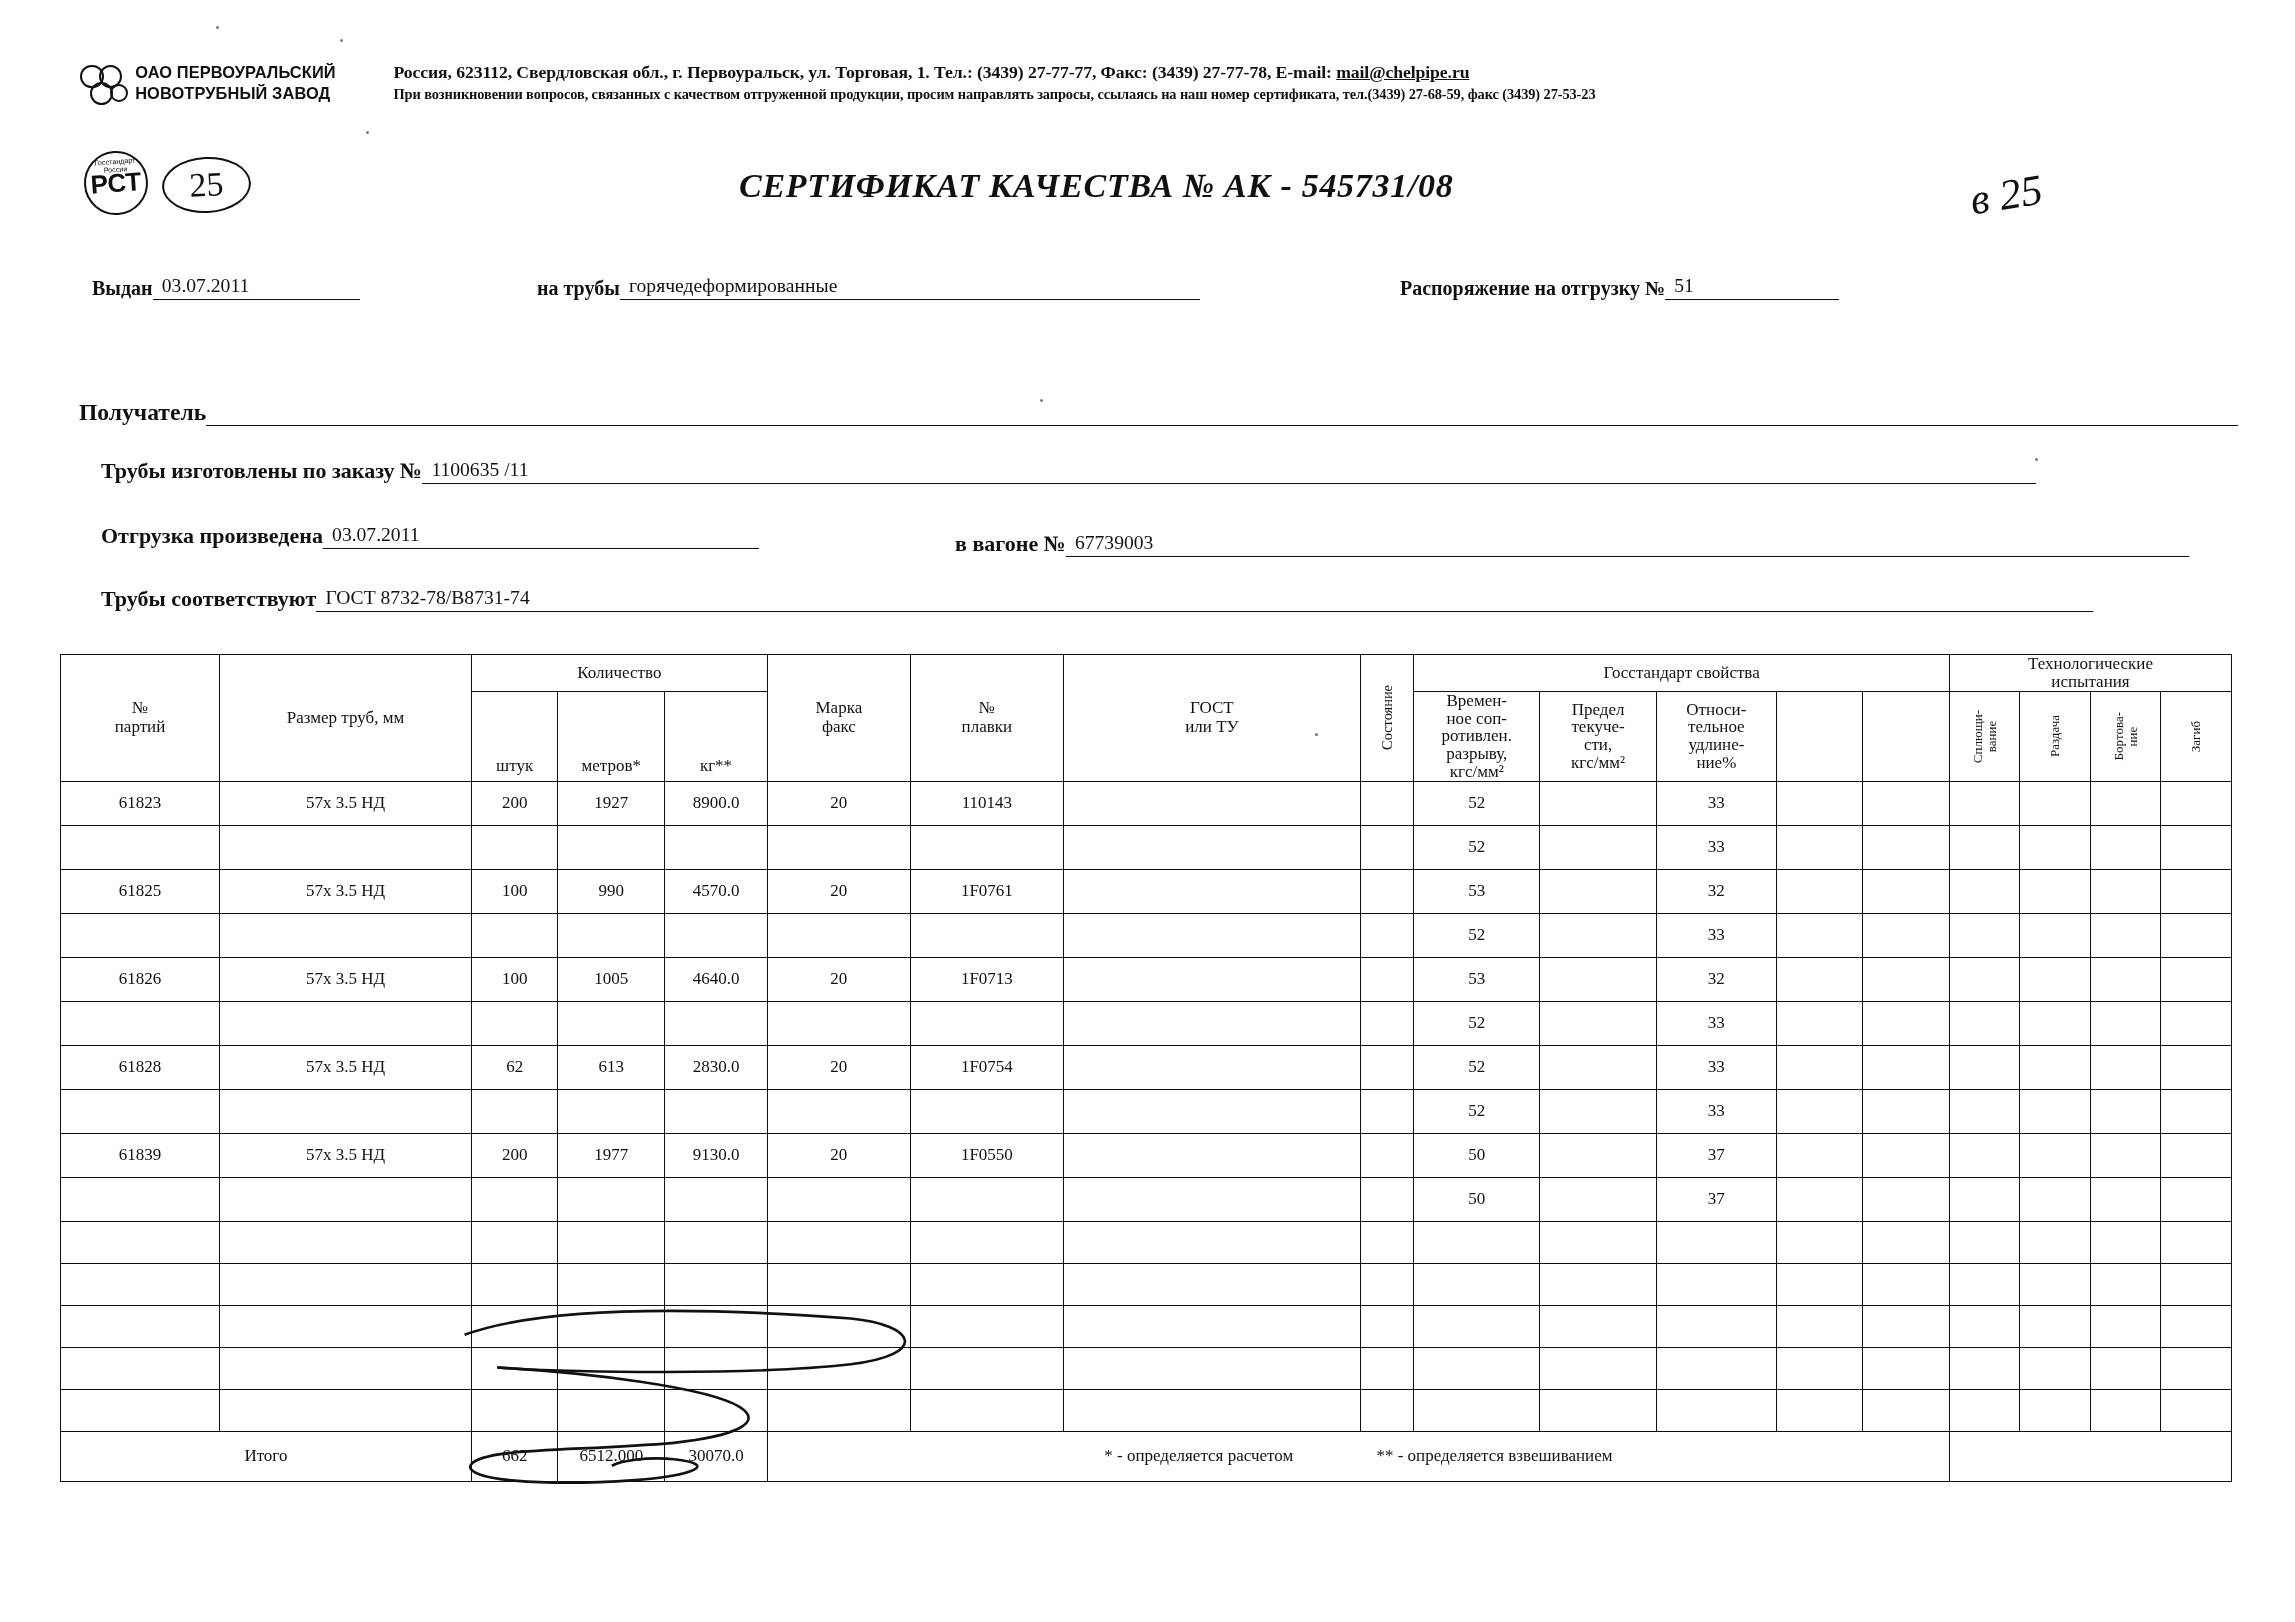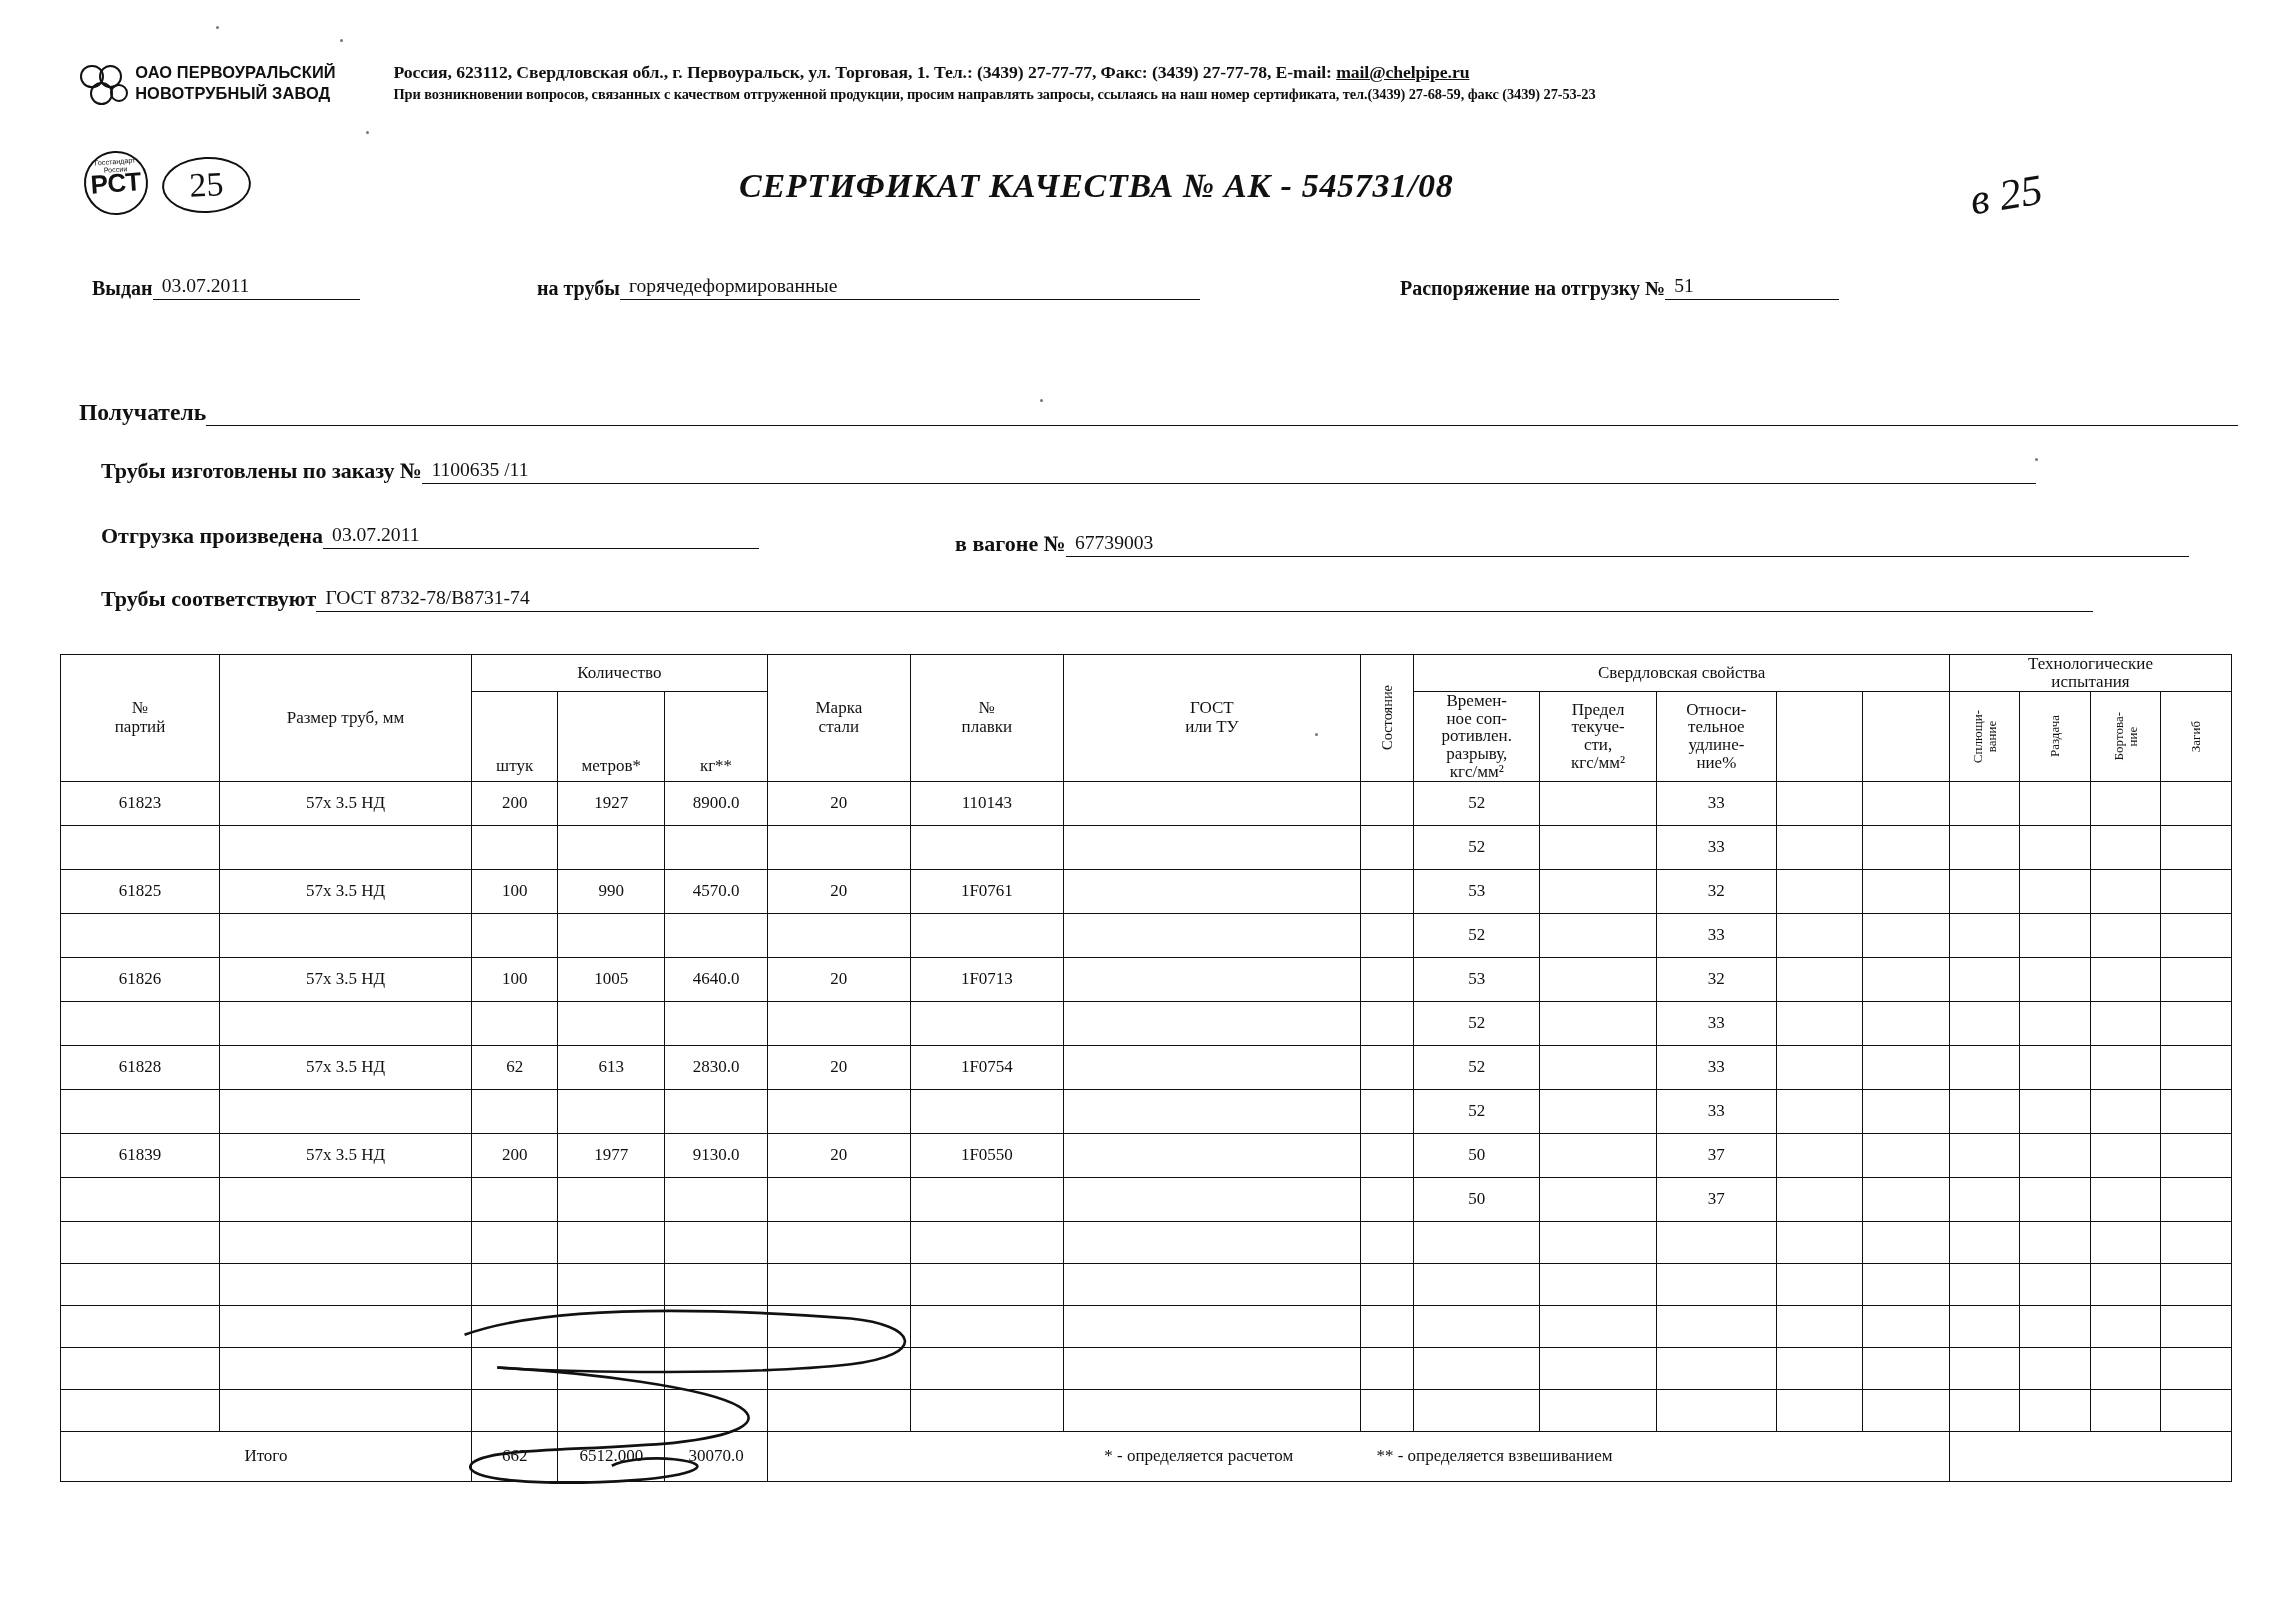--- a/index.html
+++ b/index.html
@@ -326,34 +326,34 @@
     <thead>
       <tr>
         <td class="part hdr-mid" rowspan="3">
           <div>№</div>
           <div>партий</div>
         </td>
         <td class="size hdr-mid" rowspan="3">Размер труб, мм</td>
         <td colspan="3" class="hdr-mid" style="height:33px">Количество</td>
         <td class="mark hdr-mid" rowspan="3">
           <div>Марка</div>
-          <div>стали</div>
+          <div>факс</div>
         </td>
         <td class="heat hdr-mid" rowspan="3">
           <div>№</div>
           <div>плавки</div>
         </td>
         <td class="gost hdr-mid" rowspan="3">
           <div>ГОСТ</div>
           <div>или ТУ</div>
         </td>
         <td class="state" rowspan="3">
           <div class="vert">Состояние</div>
         </td>
-        <td colspan="5" class="hdr-mid">Свердловская свойства</td>
+        <td colspan="5" class="hdr-mid">Госстандарт свойства</td>
         <td colspan="4" class="hdr-small">
           <div>Технологические</div>
           <div>испытания</div>
         </td>
       </tr>
       <tr>
         <td class="pcs hdr-mid" rowspan="2" style="vertical-align:bottom;padding-bottom:5.2px">штук</td>
         <td class="met hdr-mid" rowspan="2" style="vertical-align:bottom;padding-bottom:5.2px">метров*</td>
         <td class="kg hdr-mid" rowspan="2" style="vertical-align:bottom;padding-bottom:5.2px">кг**</td>
         <td class="ms1 hdr-small" rowspan="2" style="white-space:pre-line">Времен-

